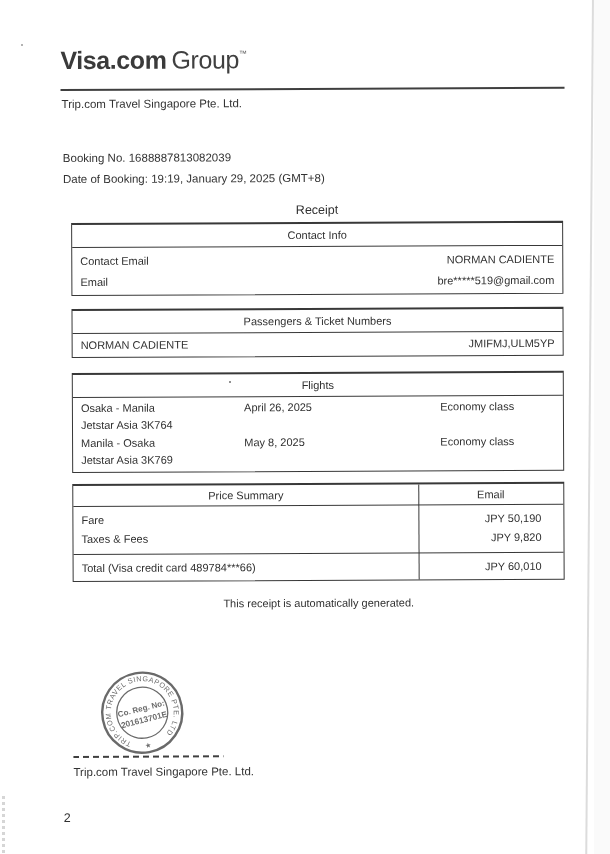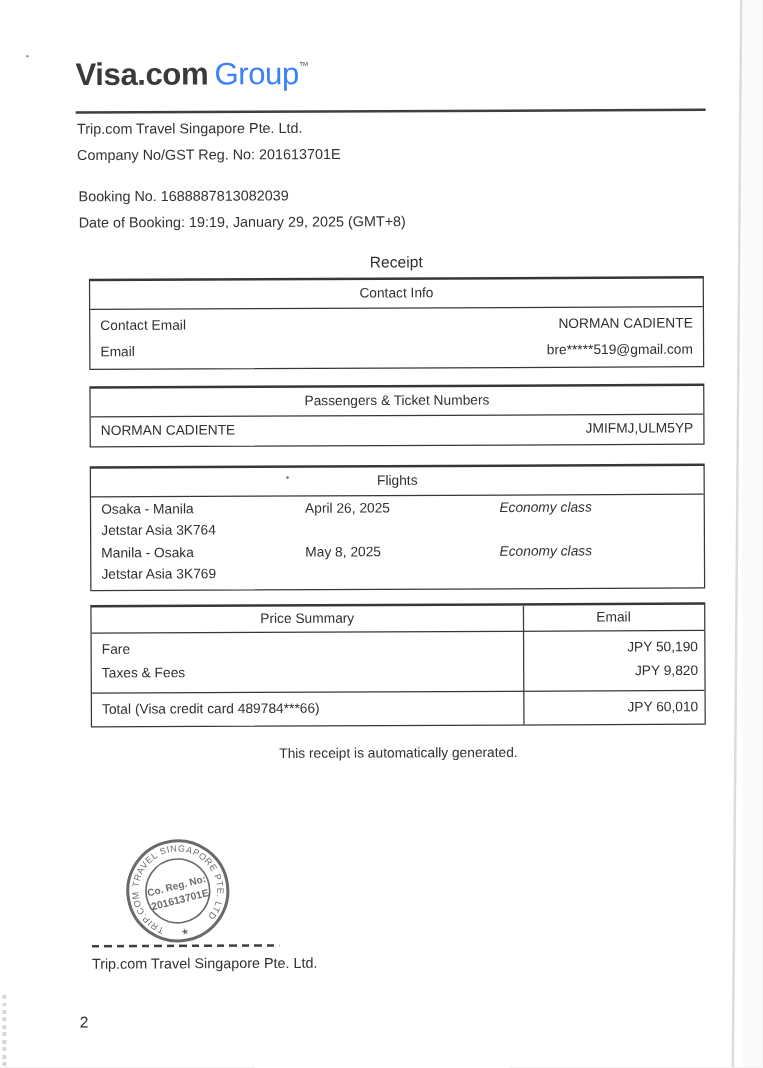--- a/index.html
+++ b/index.html
@@ -4,21 +4,21 @@
 <style>
   html,body{margin:0;padding:0;background:#e9e9e9;}
   .page{position:relative;width:610px;height:854px;background:#ffffff;overflow:hidden;
         font-family:"Liberation Sans",sans-serif;color:#303030;}
   .scan{position:absolute;inset:0;transform:rotate(-0.25deg);transform-origin:50% 50%;}
   .abs{position:absolute;}
 
   
   .logo{top:45px;left:62px;font-size:25px;letter-spacing:-0.4px;color:#3a3a3a;white-space:nowrap;}
   .logo .bold{font-weight:700;}
-  .logo .light{font-weight:400;color:#3b82f6;margin-left:5px;}
+  .logo .light{font-weight:400;color:#404040;margin-left:5px;}
   .logo .tm{font-size:8px;vertical-align:12px;color:#5a5a5a;}
   .rule{top:88px;left:62px;width:504px;height:2px;background:#3f3f3f;}
   .line{font-size:11.5px;color:#333;white-space:nowrap;}
   .company1{top:97px;left:63px;}
   .company2{top:118px;left:63px;}
   .booking1{top:151px;left:64px;text-align:center;}
   .booking2{top:172px;left:64px;}
   .receipt-title{top:203px;left:72px;width:492px;text-align:center;font-size:12.5px;}
 
   
@@ -27,28 +27,28 @@
   .thead{height:22px;line-height:22px;text-align:center;border-bottom:1px solid #383838;}
   .kvbody{padding:3px 0 2px 0;}
   .kv{display:flex;justify-content:space-between;align-items:baseline;padding:0 8px;line-height:21px;}
   .kv .v{text-align:right;}
   .prow1{display:flex;justify-content:space-between;align-items:baseline;padding:1px 8px 2px 8px;line-height:20px;}
 
   
   .fbody{padding:2px 0 2px 0;}
   .frow{display:grid;grid-template-columns:1.05fr 1fr 1fr;padding:0 8px;line-height:17px;margin-bottom:1px;}
   .frow .fc2{text-align:left;}
-  .frow .fc3{text-align:left;font-style:italic;}
+  .frow .fc3{text-align:center;}
 
   
   .ptable{position:absolute;left:72px;top:483px;width:492px;border:1px solid #383838;border-top-width:2px;
           font-size:11px;background:#fff;box-sizing:border-box;}
   .phead{display:flex;height:20px;line-height:20px;border-bottom:1px solid #383838;}
   .pl{width:345px;padding-left:8px;box-sizing:border-box;}
-  .pr{flex:1;text-align:right;padding-right:5px;}
+  .pr{flex:1;text-align:right;padding-right:22px;}
   .phead .pl,.phead .pr{text-align:center;padding:0;}
   .pbody{padding:4px 0 5px 0;}
   .prow{display:flex;line-height:19px;}
   .ptotal{display:flex;border-top:1px solid #383838;line-height:26px;}
   .vdiv{position:absolute;left:345px;top:0;bottom:0;width:1px;background:#383838;}
 
   .auto-note{top:597px;left:72px;width:492px;text-align:center;font-size:11px;}
 
   
   .stamp{top:662px;left:91px;width:100px;height:100px;opacity:.88;}
@@ -71,21 +71,20 @@
 <body>
 
 <div class="page">
   <div class="scan">
 
     <div class="abs logo">
       <span class="bold">Visa.com</span><span class="light">Group</span><span class="tm">™</span>
     </div>
     <div class="abs rule"></div>
     <div class="abs line company1">Trip.com Travel Singapore Pte. Ltd.</div>
-    <div class="abs line company2">Company No/GST Reg. No: 201613701E</div>
 
     <div class="abs line booking1">
       <span>Booking No.</span>
       <span>1688887813082039</span>
     </div>
     <div class="abs line booking2">
       <span>Date of Booking:</span>
       <span>19:19, January 29, 2025 (GMT+8)</span>
     </div>
 

